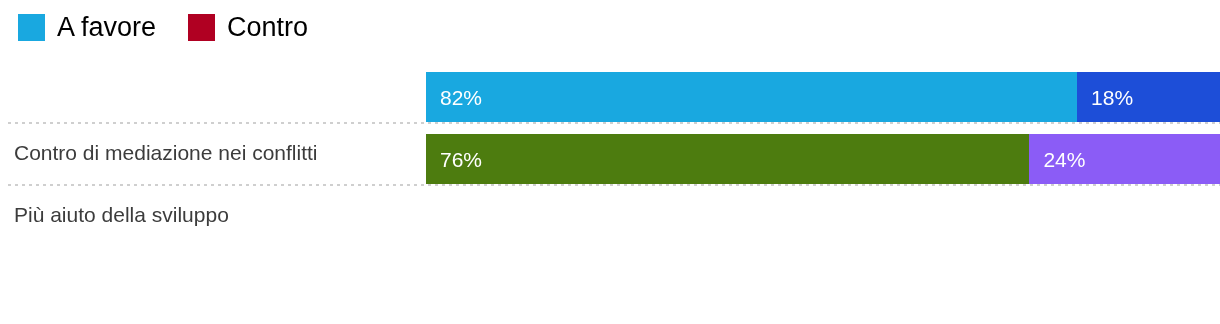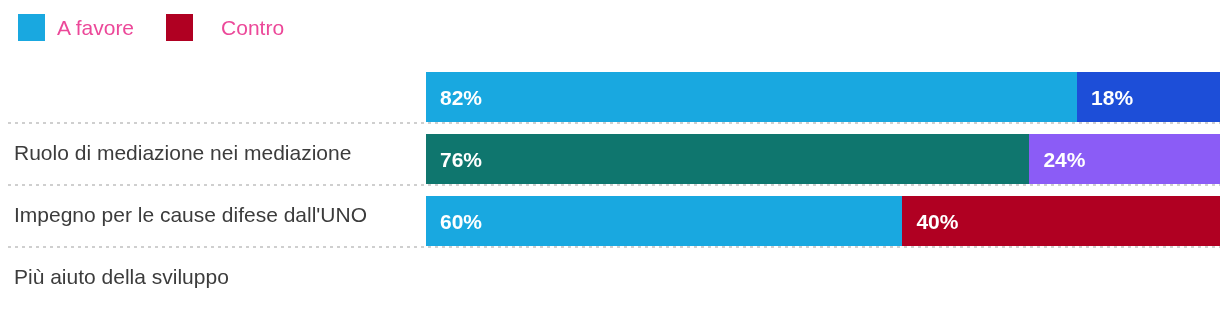--- a/index.html
+++ b/index.html
@@ -29,31 +29,30 @@
     display: flex;
     align-items: center;
     height: 28px;
   }
   .legend-item {
     display: flex;
     align-items: center;
   }
   .legend-item + .legend-item {
     margin-left: 32px;
-    gap: 16px;
   }
   .legend-swatch {
     width: 27px;
     height: 27px;
     flex: 0 0 auto;
   }
   .legend-label {
     margin-left: 12px;
-    font-size: 21px;
-    color: #ec4899;
+    font-size: 27px;
+    color: #000000;
     line-height: 1;
     white-space: nowrap;
   }
 
   
   .rows {
     position: absolute;
     left: 0;
     top: 60px;
     width: 1220px;
@@ -101,21 +100,20 @@
     top: 12px;
     height: 50px;
     display: flex;
   }
   .seg {
     position: relative;
     height: 100%;
     display: flex;
     align-items: center;
     overflow: hidden;
-    font-weight: bold;
   }
   .seg-value {
     margin-left: 14px;
     font-size: 21px;
     color: #ffffff;
     white-space: nowrap;
     line-height: 1;
   }
 </style>
 </head>
@@ -143,46 +141,32 @@
         </div>
         <div class="seg" style="background:#1d4ed8; width:18%">
           <span class="seg-value">18%</span>
         </div>
       </div>
     </div>
 
     <div class="row">
       <div class="row-sep"></div>
       <div class="row-label">
-        <span>Ruolo di mediazione nei mediazione</span>
+        <span>Contro di mediazione nei conflitti</span>
       </div>
       <div class="bar-track">
-        <div class="seg" style="background:#0f766e; width:76%">
+        <div class="seg" style="background:#4d7c0f; width:76%">
           <span class="seg-value">76%</span>
         </div>
         <div class="seg" style="background:#8b5cf6; width:24%">
           <span class="seg-value">24%</span>
         </div>
       </div>
     </div>
 
-    <div class="row">
-      <div class="row-sep"></div>
-      <div class="row-label">
-        <span>Impegno per le cause difese dall'UNO</span>
-      </div>
-      <div class="bar-track">
-        <div class="seg" style="background:#19A8E0; width:60%">
-          <span class="seg-value">60%</span>
-        </div>
-        <div class="seg" style="background:#B00022; width:40%">
-          <span class="seg-value">40%</span>
-        </div>
-      </div>
-    </div>
 
     <div class="row">
       <div class="row-sep"></div>
       <div class="row-label">
         <span>Più aiuto della sviluppo</span>
       </div>
     </div>
 
   </div>
 </div>

